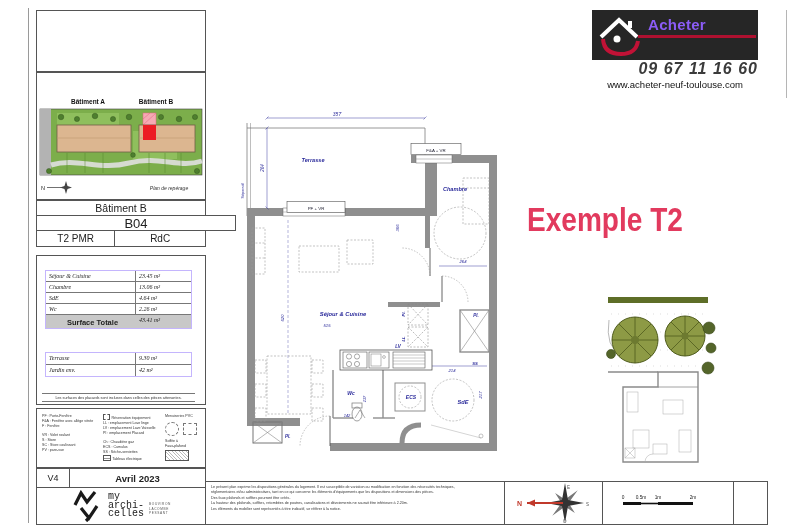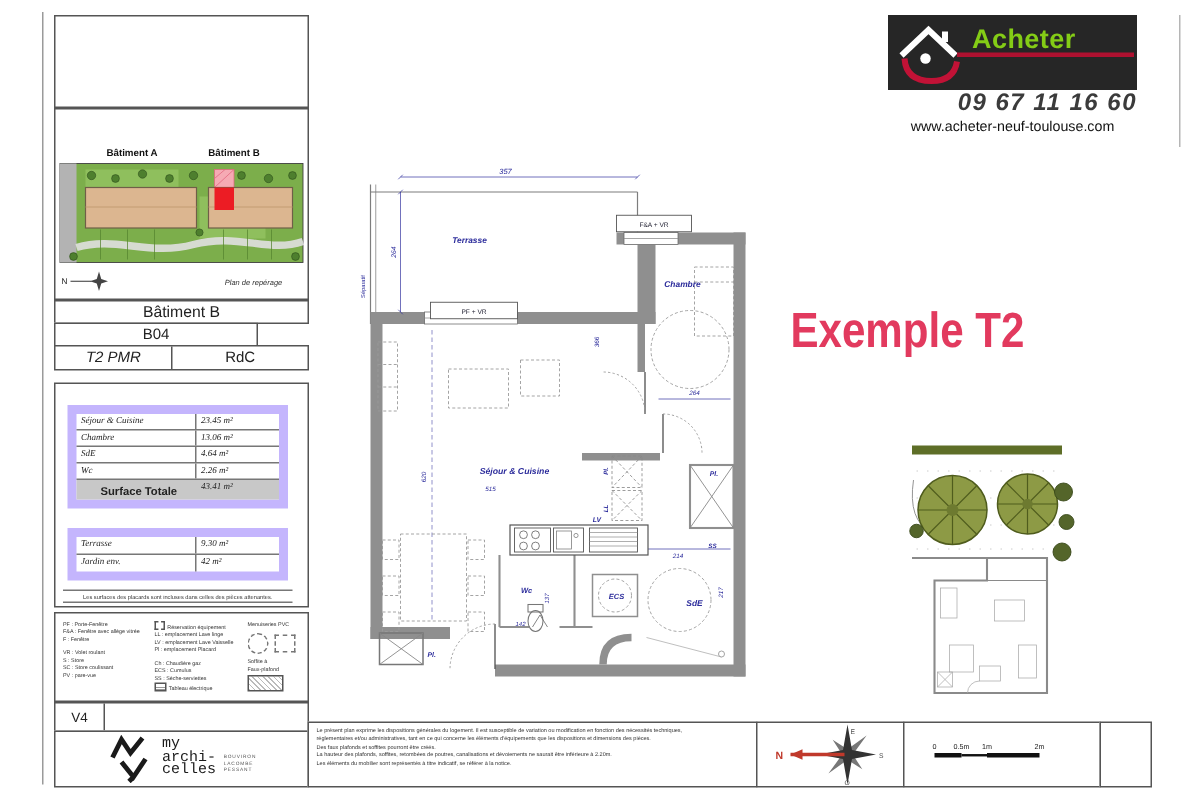--- a/index.html
+++ b/index.html
@@ -8,26 +8,26 @@
   .abs{position:absolute;}
   .box{position:absolute;border:1px solid #555;background:#fff;box-sizing:border-box;}
   .row-center{display:flex;align-items:center;justify-content:center;}
   
   #edge-left{left:28px;top:8px;width:1px;height:515px;background:#9a9a9a;}
   #edge-right{left:786px;top:10px;width:1px;height:88px;background:#b5b5b5;}
   
   #box-top{left:36px;top:10px;width:170px;height:62px;}
   #siteplan-box{left:36px;top:72px;width:170px;height:128px;}
   #row-building{left:36px;top:200px;width:170px;height:16px;font-size:10.5px;}
-  #row-lot{left:36px;top:215px;width:136px;height:16px;font-size:10px;}
+  #row-lot{left:36px;top:215px;width:200px;height:16px;font-size:13px;}
   #row-type{left:36px;top:230px;width:170px;height:17px;display:flex;}
   #row-type .cell{flex:1;display:flex;align-items:center;justify-content:center;font-size:10px;}
-  #row-type .cell:first-child{border-right:1px solid #555;flex:0 0 46%;font-style:italic;}
+  #row-type .cell:first-child{border-right:1px solid #555;flex:0 0 46%;}
   #surfaces-box{left:36px;top:255px;width:170px;height:150px;}
-  .stable{position:absolute;left:8px;width:147px;border:6px solid #c4b5fd;box-sizing:border-box;}
+  .stable{position:absolute;left:8px;width:147px;border:1px solid #c4b5fd;box-sizing:border-box;}
   .srow{display:flex;height:11px;border-bottom:1px solid #777;box-sizing:border-box;}
   .srow:last-child{border-bottom:none;}
   .srow .lbl{flex:1;font:italic 6px "Liberation Serif",serif;padding:2px 0 0 3px;color:#222;}
   .srow .val{flex:0 0 52px;border-left:1px solid #777;font:italic 6px "Liberation Serif",serif;padding:2px 0 0 3px;color:#222;}
   .srow.total{height:13px;background:#c8c8c8;}
   .srow.total .lbl{font:bold 7.5px "Liberation Sans",sans-serif;text-align:center;padding-top:3px;}
   .srow.total .val{border-left:none;}
   #surfaces-note{position:absolute;left:5px;top:137px;width:153px;font-size:3.8px;text-align:center;
      color:#333;border-top:.5px solid #777;border-bottom:.5px solid #777;padding:1.5px 0;}
   
@@ -46,21 +46,21 @@
      background:repeating-linear-gradient(45deg,#bbb 0,#bbb .7px,#fff .7px,#fff 2.5px);}
   
   #version-row{left:36px;top:468px;width:170px;height:20px;display:flex;}
   #version-row .v{flex:0 0 32px;border-right:1px solid #555;display:flex;align-items:center;justify-content:center;font-size:9px;}
   #version-row .d{flex:1;display:flex;align-items:center;justify-content:center;font-size:9.5px;font-weight:bold;}
   #architect-box{left:36px;top:487px;width:170px;height:38px;display:flex;align-items:center;justify-content:center;gap:5px;}
   #arch-words{font-family:Liberation Mono, monospace;font-size:10px;line-height:8.5px;color:#1a1a1a;}
   #arch-names{font-size:3.2px;letter-spacing:.6px;line-height:4.6px;color:#555;margin-top:6px;}
   
   #brand-box{left:592px;top:10px;width:166px;height:50px;background:#262626;}
-  #brand-acheter{left:56px;top:6px;position:absolute;color:#84cc16;font-size:18px;font-weight:bold;letter-spacing:.3px;}
+  #brand-acheter{left:56px;top:6px;position:absolute;color:#8b5cf6;font-size:15px;font-weight:bold;letter-spacing:.3px;}
   #brand-bar{left:46px;top:25px;position:absolute;width:118px;height:3px;background:#ae1130;}
   #brand-line2{left:56px;top:30px;position:absolute;font-size:13px;font-weight:bold;letter-spacing:.2px;}
   #brand-line2 .red{color:#d5133a;} #brand-line2 .white{color:#fff;}
   #brand-phone{left:592px;top:60px;width:166px;text-align:right;font-size:16px;font-weight:bold;font-style:italic;color:#3b3b3b;letter-spacing:1px;}
   #brand-site{left:592px;top:79px;width:166px;text-align:center;font-size:9.5px;font-weight:normal;color:#111;}
   
   #exemple-t2{left:527px;top:201px;font-size:33px;font-weight:800;color:#e23a5e;
      transform:scaleX(.85);transform-origin:left center;letter-spacing:0;}
   
   #legal-box{left:205px;top:481px;width:300px;height:44px;padding:3px 5px;font-size:3.7px;line-height:5.4px;color:#333;}
@@ -195,20 +195,21 @@
       <div class="dash-rect"></div>
     </div>
     <div>Soffite à</div>
     <div>Faux-plafond</div>
     <div class="hatch-rect"></div>
   </div>
 </div>
 
 <div class="box" id="version-row">
   <div class="v">V4</div>
+  <div class="d">Avril 2023</div>
 </div>
 
 <div class="box" id="architect-box">
   <svg width="32" height="32" viewBox="0 0 32 32">
     <path d="M4,15 L10,3 L16,12 L24,2" stroke="#1a1a1a" stroke-width="3.2" fill="none"></path>
     <path d="M10,18 L18,28 L26,16 M18,28 L15,31" stroke="#1a1a1a" stroke-width="3.2" fill="none"></path>
   </svg>
   <div id="arch-words">
     <div>my</div>
     <div>archi-</div>

